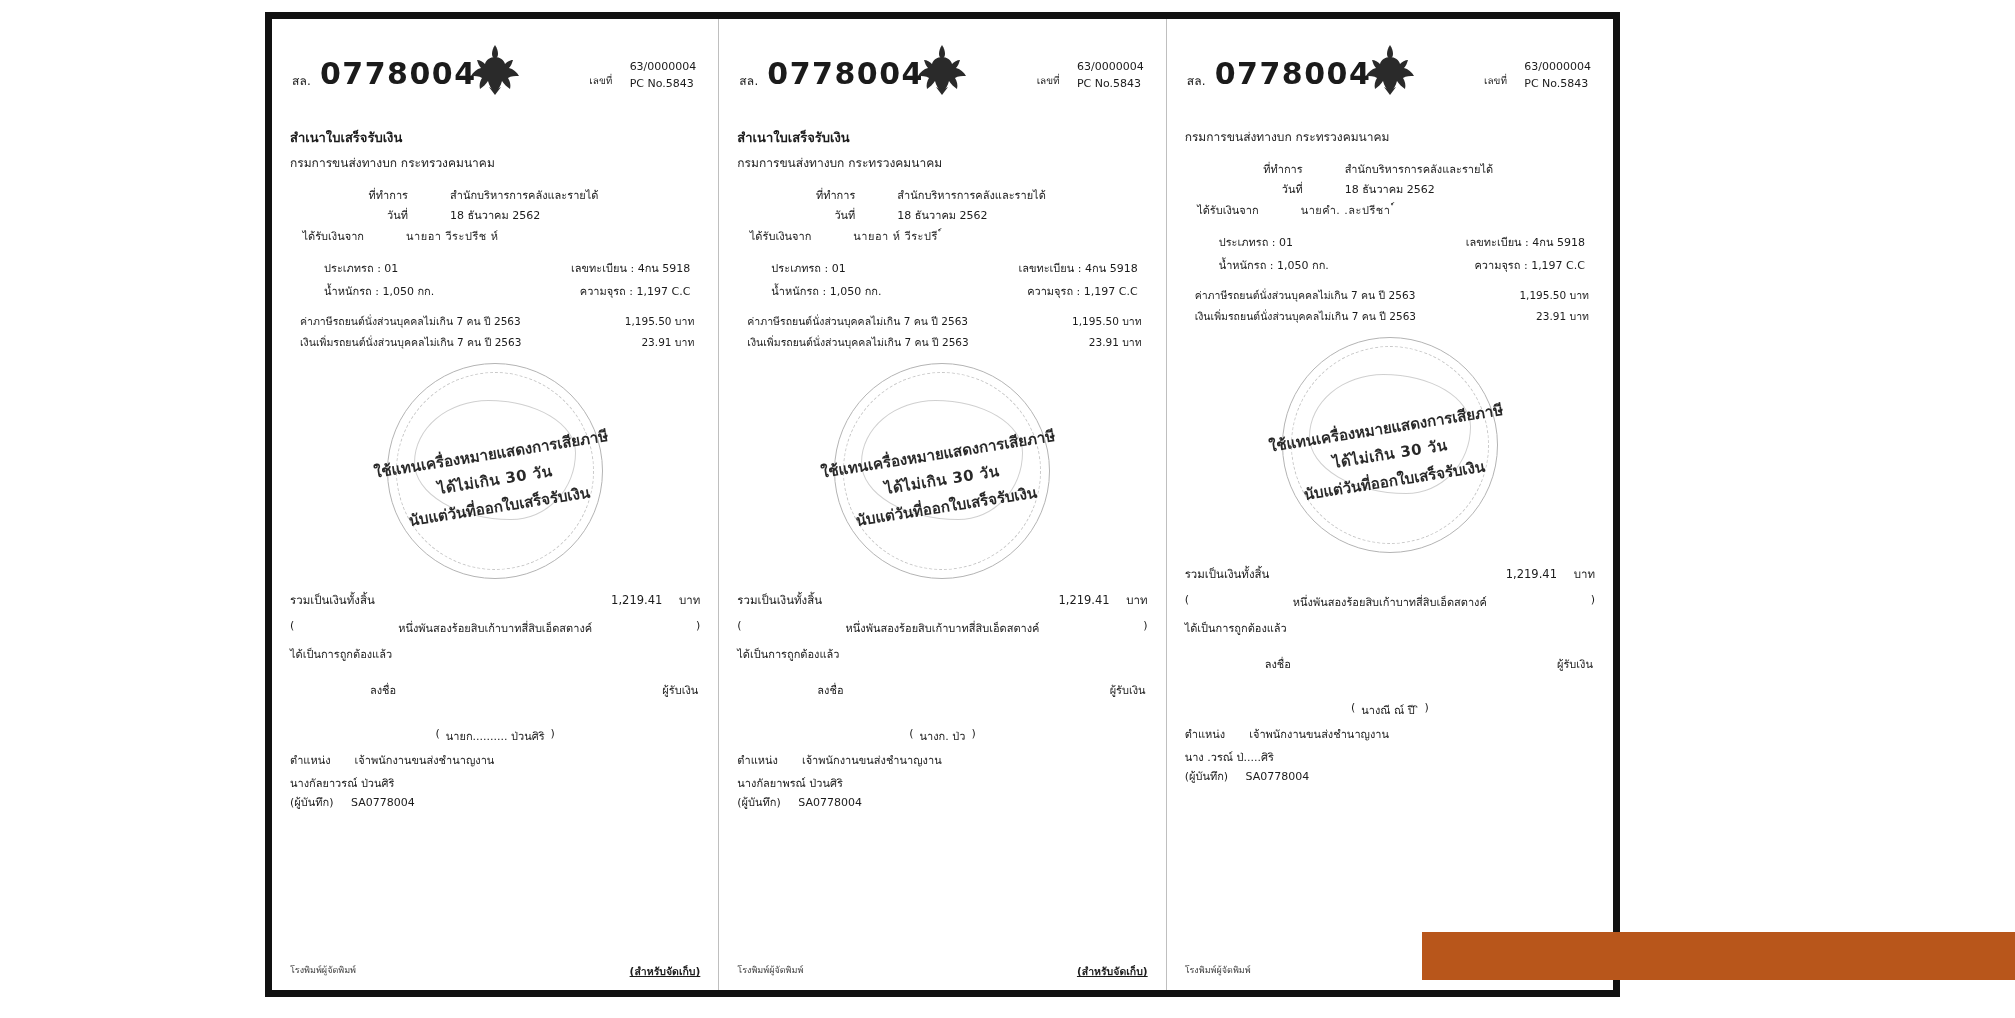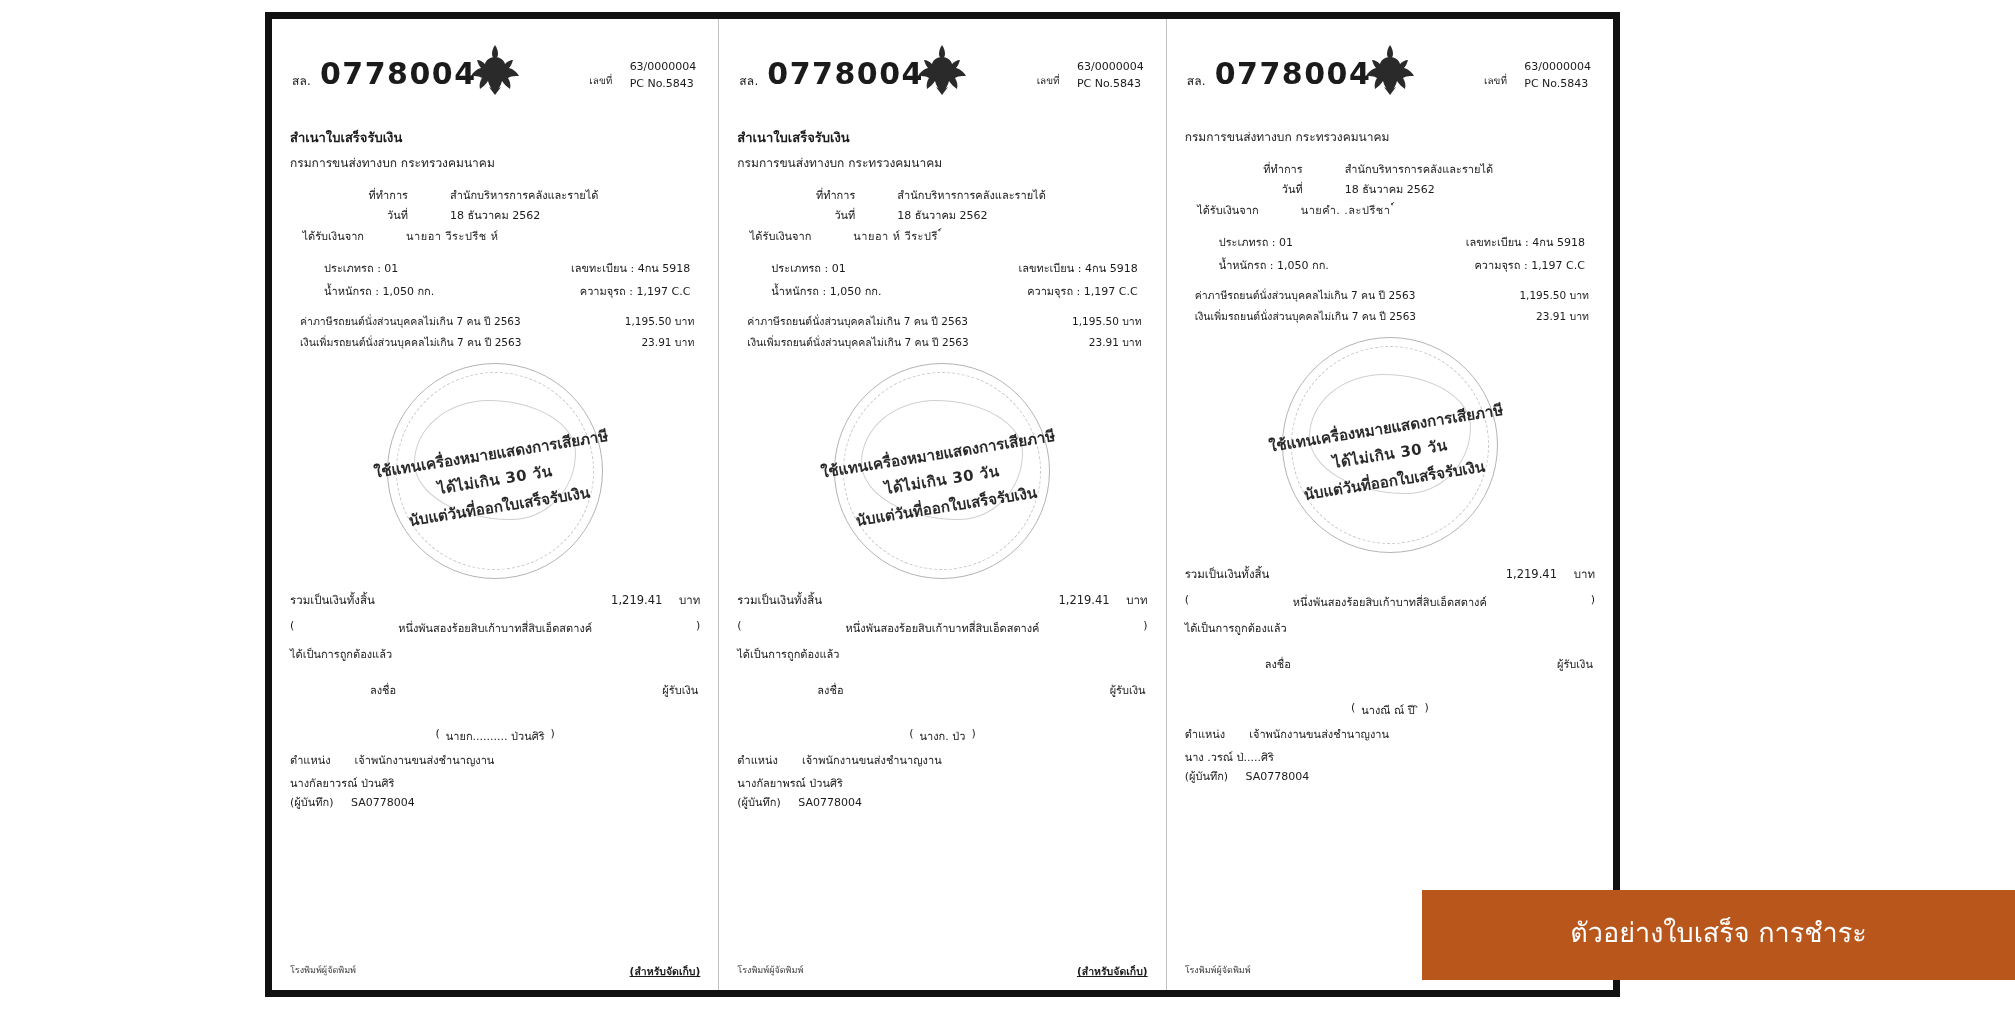--- a/index.html
+++ b/index.html
@@ -591,16 +591,15 @@
         <div class="footer-bottom">
           <span class="tiny">โรงพิมพ์ผู้จัดพิมพ์</span>
           <span class="copy-label">(สำหรับประชาชน)</span>
         </div>
       </div>
 
     </div>
   </div>
 
   <div id="caption">
-    <div>ตัวอย่างใบเสร็จ การชำระ</div>
   </div>
 
 </div>
 
 </body></html>

